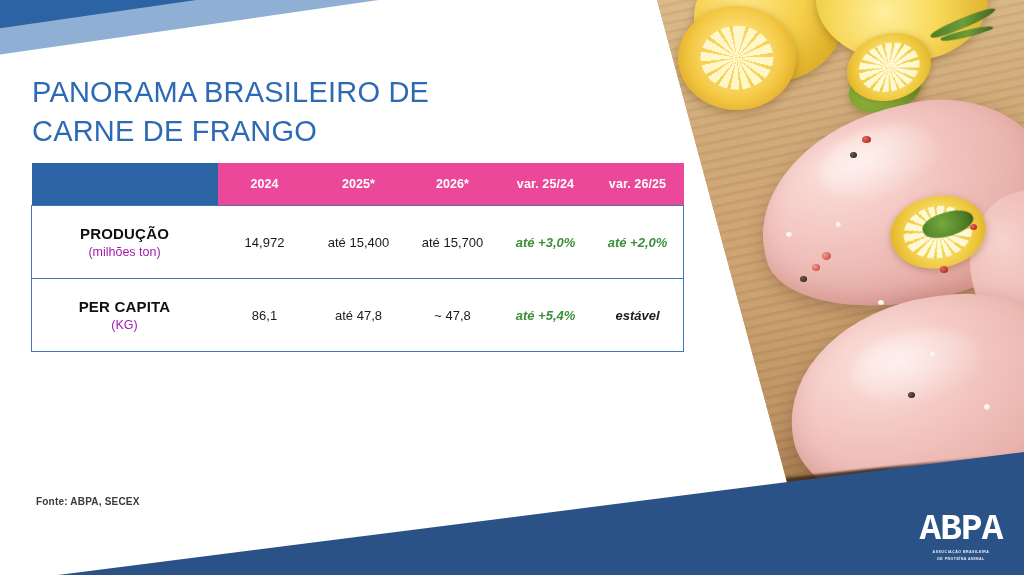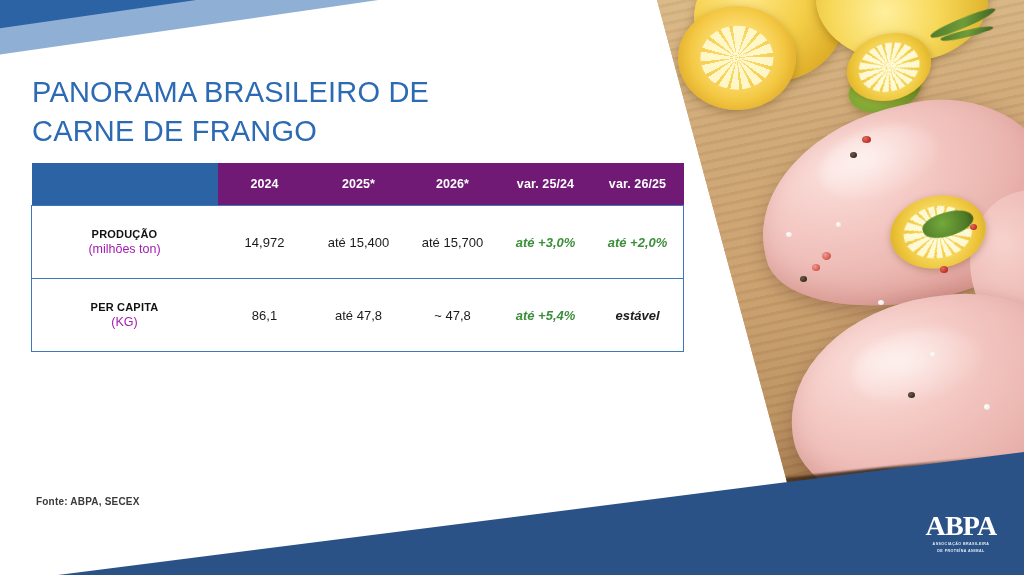--- a/index.html
+++ b/index.html
@@ -244,21 +244,21 @@
   table.data {
     width: 648px;
     border-collapse: collapse;
     table-layout: fixed;
   }
   table.data col.c-label { width: 186px; }
   table.data col.c-num   { width: 94px; }
   table.data col.c-var   { width: 92px; }
 
   table.data thead th {
-    background: #701a75;
+    background: #ec4899;
     color: #ffffff;
     font-size: 12.5px;
     font-weight: bold;
     height: 40px;
     text-align: center;
     vertical-align: middle;
     border: none;
     letter-spacing: 0.1px;
   }
   table.data thead th.label-head {
@@ -282,21 +282,21 @@
   table.data tbody tr td:first-child { border-left-color: #3f77b8; }
   table.data tbody tr td:last-child  { border-right-color: #3f77b8; margin-top: 32px; }
 
   td.row-label {
     text-align: center;
     line-height: 1.28;
   }
   td.row-label .lbl-main {
     display: block;
     font-weight: bold;
-    font-size: 11px;
+    font-size: 15px;
     color: #111111;
     letter-spacing: 0.2px;
   }
   td.row-label .lbl-unit {
     display: block;
     font-size: 12.5px;
     color: #a21caf;
     font-weight: 400;
   }
 
@@ -319,25 +319,25 @@
   
   #logo {
     position: absolute;
     left: 913px; top: 512px;
     width: 96px;
     text-align: center;
     color: #ffffff;
   }
   #logo .logo-mark {
     display: block;
-    font-size: 28px;
+    font-size: 36px;
     font-weight: bold;
     letter-spacing: -0.8px;
     line-height: 1;
-    font-family: Liberation Serif, serif;
+    font-family: Liberation Mono, monospace;
   }
   #logo .logo-sub {
     display: block;
     margin-top: 2px;
     font-size: 3.6px;
     letter-spacing: 0.45px;
     line-height: 1.45;
     font-weight: bold;
     color: #e8eef6;
     white-space: nowrap;

